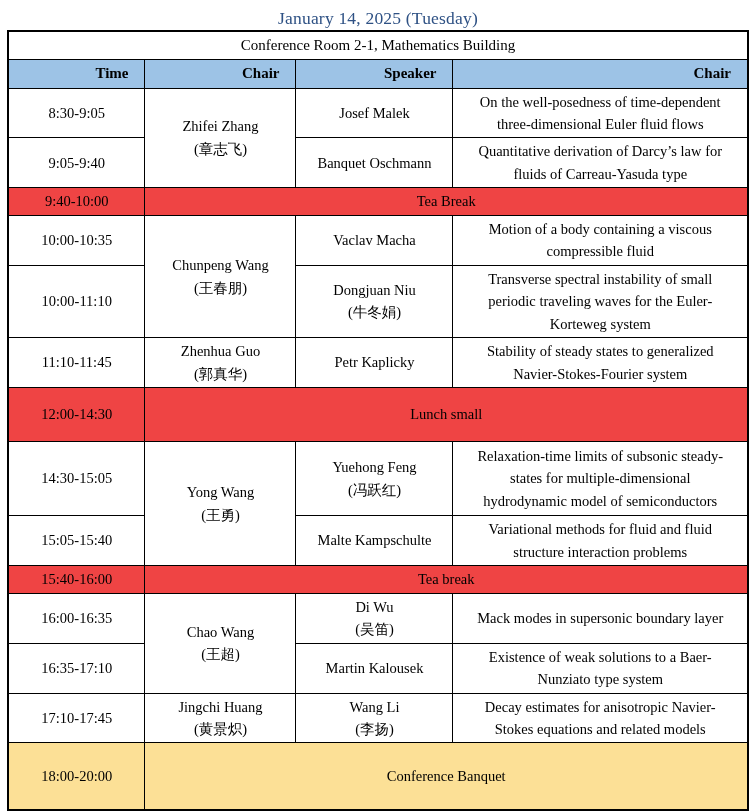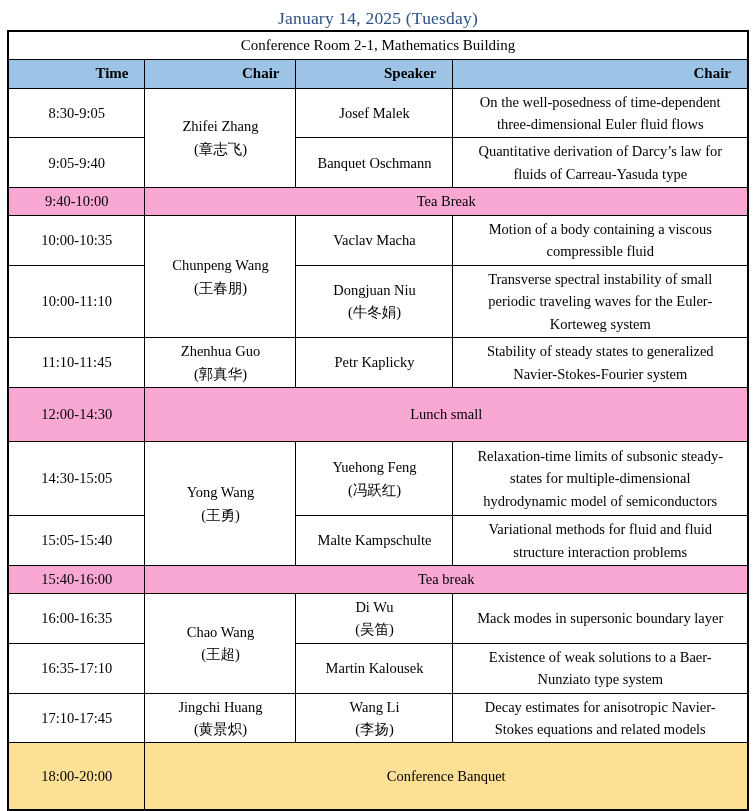--- a/index.html
+++ b/index.html
@@ -41,21 +41,21 @@
   tr.room-row td {
     font-size: 15px;
   }
   tr.head-row td {
     background: #9DC3E6;
     font-weight: bold;
     font-size: 15px;
     text-align: right;
   }
   tr.break-row td {
-    background: #f9a8d4;
+    background: #ef4444;
   }
   tr.banquet-row td {
     background: #FCE096;
   }
   td.title-cell {
     padding: 2px 8px;
   }
 </style>
 </head>
 <body>

